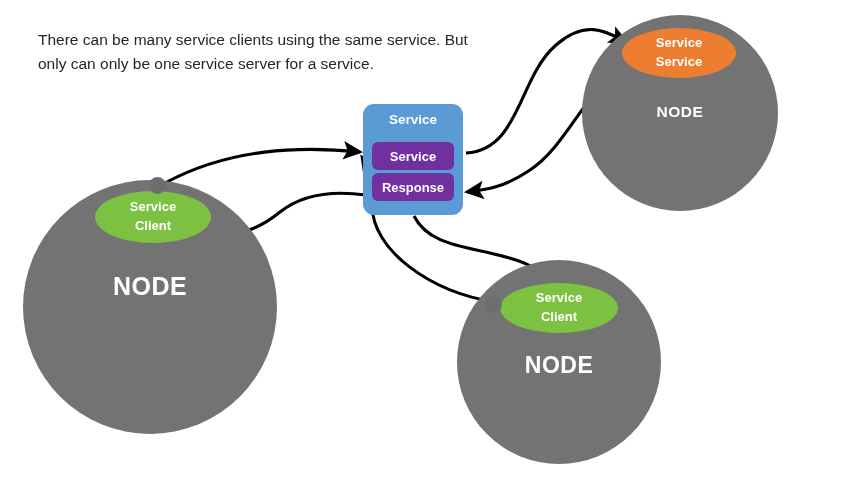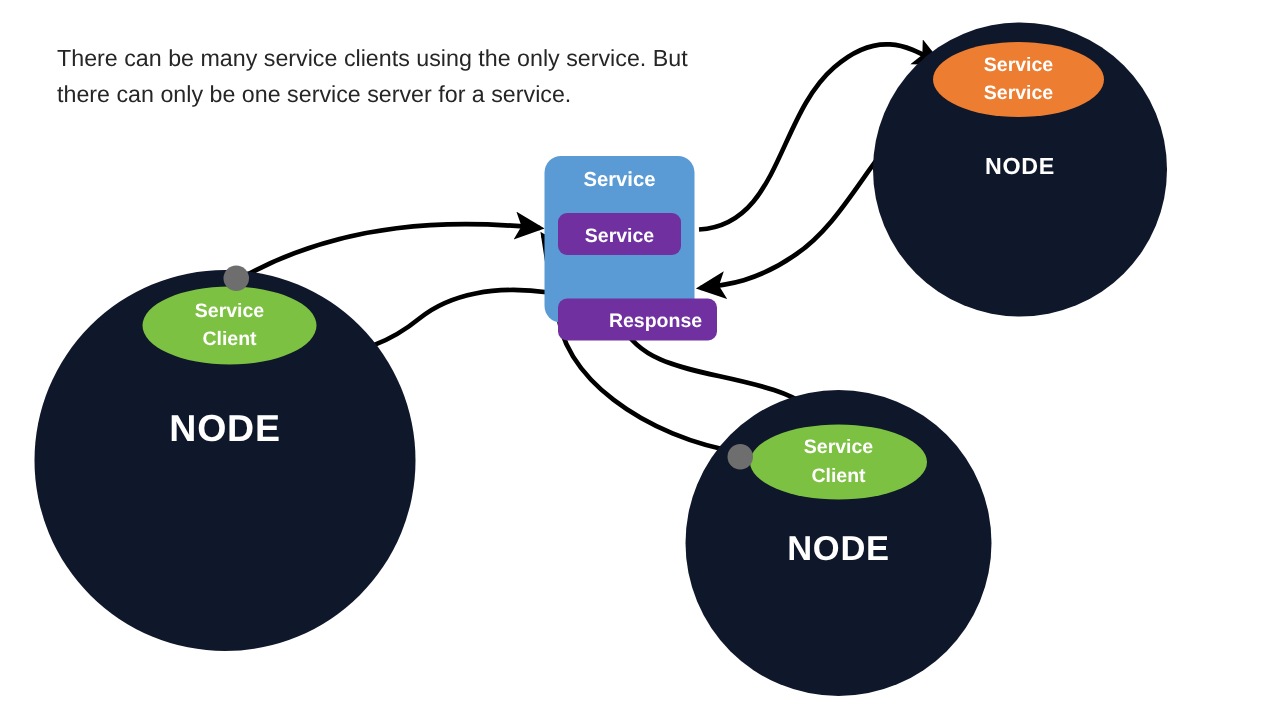--- a/index.html
+++ b/index.html
@@ -5,21 +5,21 @@
   html,body{margin:0;padding:0;background:#ffffff;}
   body{width:854px;height:480px;position:relative;overflow:hidden;
        font-family:"Liberation Sans",sans-serif;}
 
   #canvas{position:absolute;inset:0;width:854px;height:480px;}
 
   .caption{position:absolute;left:38px;top:28px;width:430px;
            font-size:15.5px;line-height:1.55;color:#262626;}
 
   
-  .node{position:absolute;border-radius:50%;background:#0f172a;}
+  .node{position:absolute;border-radius:50%;background:#737373;}
   .node-label{position:absolute;width:100%;text-align:center;
               color:#ffffff;font-weight:bold;letter-spacing:.5px;}
 
   #node-left{left:23px;top:180px;width:254px;height:254px;}
   #node-left .node-label{top:92px;font-size:25px;}
 
   #node-right{left:582px;top:15px;width:196px;height:196px;}
   #node-right .node-label{top:88px;font-size:15.5px;}
 
   #node-bottom{left:457px;top:260px;width:204px;height:204px;}
@@ -44,21 +44,21 @@
 
   
   #service-box{position:absolute;left:363px;top:104px;width:100px;height:111px;
                background:#5B9BD5;border-radius:11px;}
   #service-title{position:absolute;top:8px;width:100%;text-align:center;
                  color:#ffffff;font-weight:bold;font-size:13.5px;}
   .msg{position:absolute;left:9px;width:82px;height:28px;background:#7030A0;
        border-radius:6px;color:#ffffff;font-weight:bold;font-size:13px;
        display:flex;align-items:center;justify-content:center;}
   #msg-request{top:38px;}
-  #msg-response{top:95px;padding-left:24px;}
+  #msg-response{top:69px;}
 </style>
 </head>
 <body>
 
 <svg id="canvas" viewBox="0 0 854 480" xmlns="http://www.w3.org/2000/svg">
   <defs>
     <marker id="ah" markerWidth="7" markerHeight="7" refX="5.4" refY="3" orient="auto" markerUnits="strokeWidth">
       <path d="M0,0 L6.4,3 L0,6 L1.4,3 z" fill="#000000"></path>
     </marker>
   </defs>
@@ -71,21 +71,21 @@
     <path d="M466,153 C520,150 518,78 556,45 C588,17 610,34 626,42"></path>
 
     <path d="M636,63 C588,78 572,142 530,170 C504,188 484,190 467,192"></path>
 
     <path d="M495,302 C430,292 372,250 372,205 C372,182 368,166 362,157"></path>
 
     <path d="M414,216 C430,248 472,246 516,260 C534,266 542,272 546,284"></path>
   </g>
 </svg>
 
-<div class="caption">There can be many service clients using the only service. But there can only be one service server for a service.</div>
+<div class="caption">There can be many service clients using the same service. But only can only be one service server for a service.</div>
 
 <div class="node" id="node-left">
   <div class="node-label">NODE</div>
 </div>
 <div class="role client" id="client-left">
   <span>Service</span>
   <span>Client</span>
 </div>
 <div class="dot" id="dot-left"></div>
 

